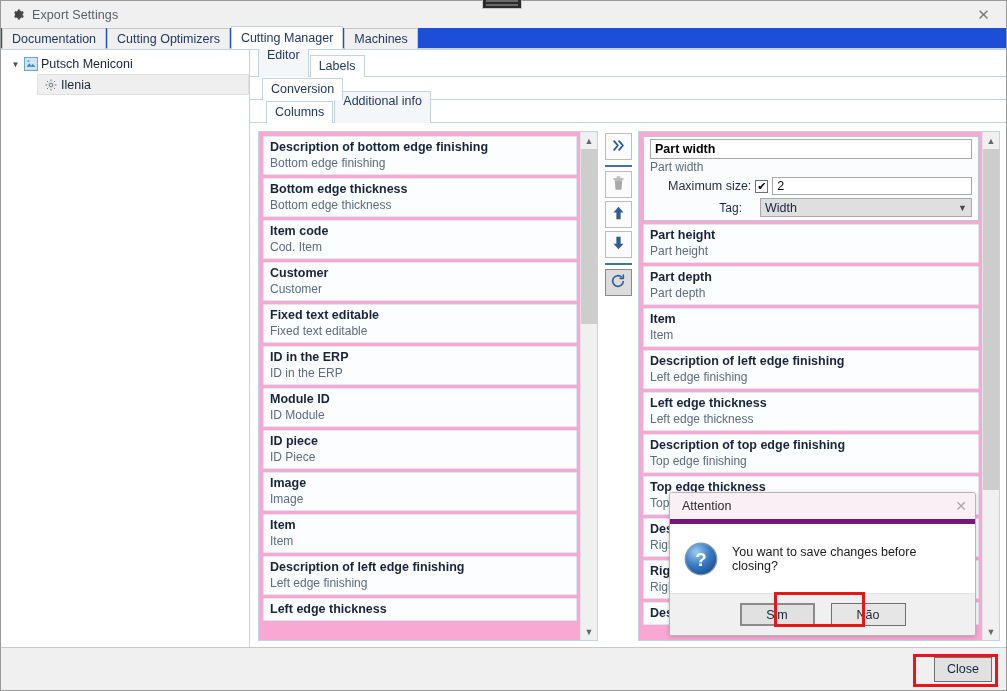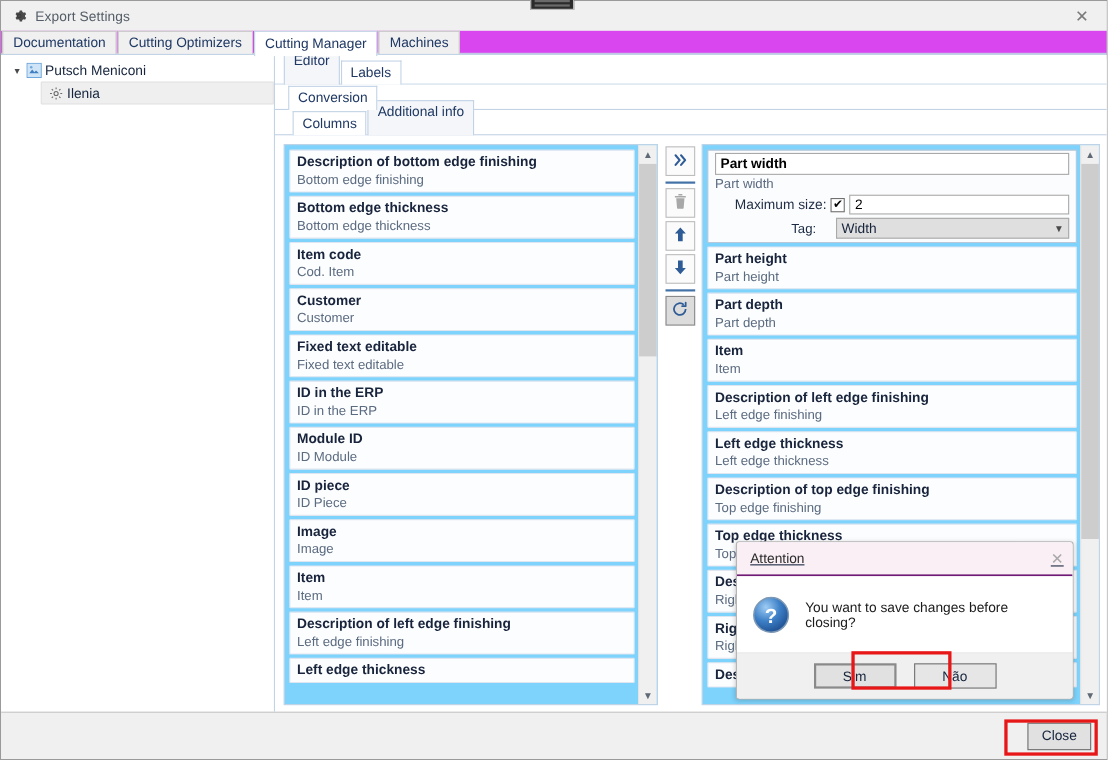--- a/index.html
+++ b/index.html
@@ -48,23 +48,23 @@
     position:absolute; left:481px; top:-6px; width:40px; height:14px;
     background:#2b2b2b; border:1px solid #c8c8c8;
     display:flex; flex-direction:column; justify-content:flex-end;
     padding:1px 3px 2px 3px;
   }
   #dark-chip i { display:block; height:2px; background:#6a6a6a; margin-top:2px; }
 
   
   #tabs1 {
     flex:0 0 22px; height:22px;
-    display:flex; 
+    display:flex; align-items:flex-end;
     padding-left:1px;
-    background:#d946ef;
+    background:#1d4ed8;
     border-bottom:1px solid #c3d3e6;
     position:relative;
   }
   #tabs1::after{
     content:""; position:absolute; left:0; right:0; bottom:0; height:1px;
     background:#c3d3e6;
   }
   .t1 {
     height:21px; line-height:20px;
     padding:0 9px;
@@ -127,21 +127,21 @@
     flex:1 1 auto; min-height:0;
     display:flex;
     padding:8px 6px 6px 8px;
     background:#ffffff;
     gap:0;
   }
 
   
   .listbox {
     border:1px solid #c3d3e6;
-    background:#7dd3fc;
+    background:#f9a8d4;
     display:flex;
     min-height:0;
     position:relative;
   }
   .listinner {
     flex:1 1 auto; min-width:0;
     overflow:hidden;
     padding:4px 3px 0 4px;
   }
   .item {
@@ -238,25 +238,24 @@
     background:#ffffff;
     border:1px solid #b5b5b5;
     border-radius:3px;
     box-shadow:0 1px 5px rgba(0,0,0,.18);
     display:flex; flex-direction:column;
     z-index:40;
   }
   #dlg .dtitle {
     flex:0 0 31px; height:31px;
     background:#faeff5;
-    border-bottom:2px solid #701a75;
+    border-bottom:5px solid #701a75;
     border-radius:3px 3px 0 0;
     display:flex; align-items:center;
     padding:0 8px 0 12px;
-    text-decoration:underline;
   }
   #dlg .dtitle .dt { flex:1 1 auto; font-size:12.5px; color:#2b2b2b; }
   #dlg .dtitle .dx { color:#a9a9a9; font-size:14px; font-weight:300; }
   #dlg .dbody {
     flex:1 1 auto; display:flex; align-items:center; padding:0 14px;
     background:#ffffff;
   }
   #dlg .qicon { flex:0 0 34px; width:34px; height:34px; margin-right:14px; }
   #dlg .dmsg { font-size:12.5px; color:#1a1a1a; }
   #dlg .dfoot {

